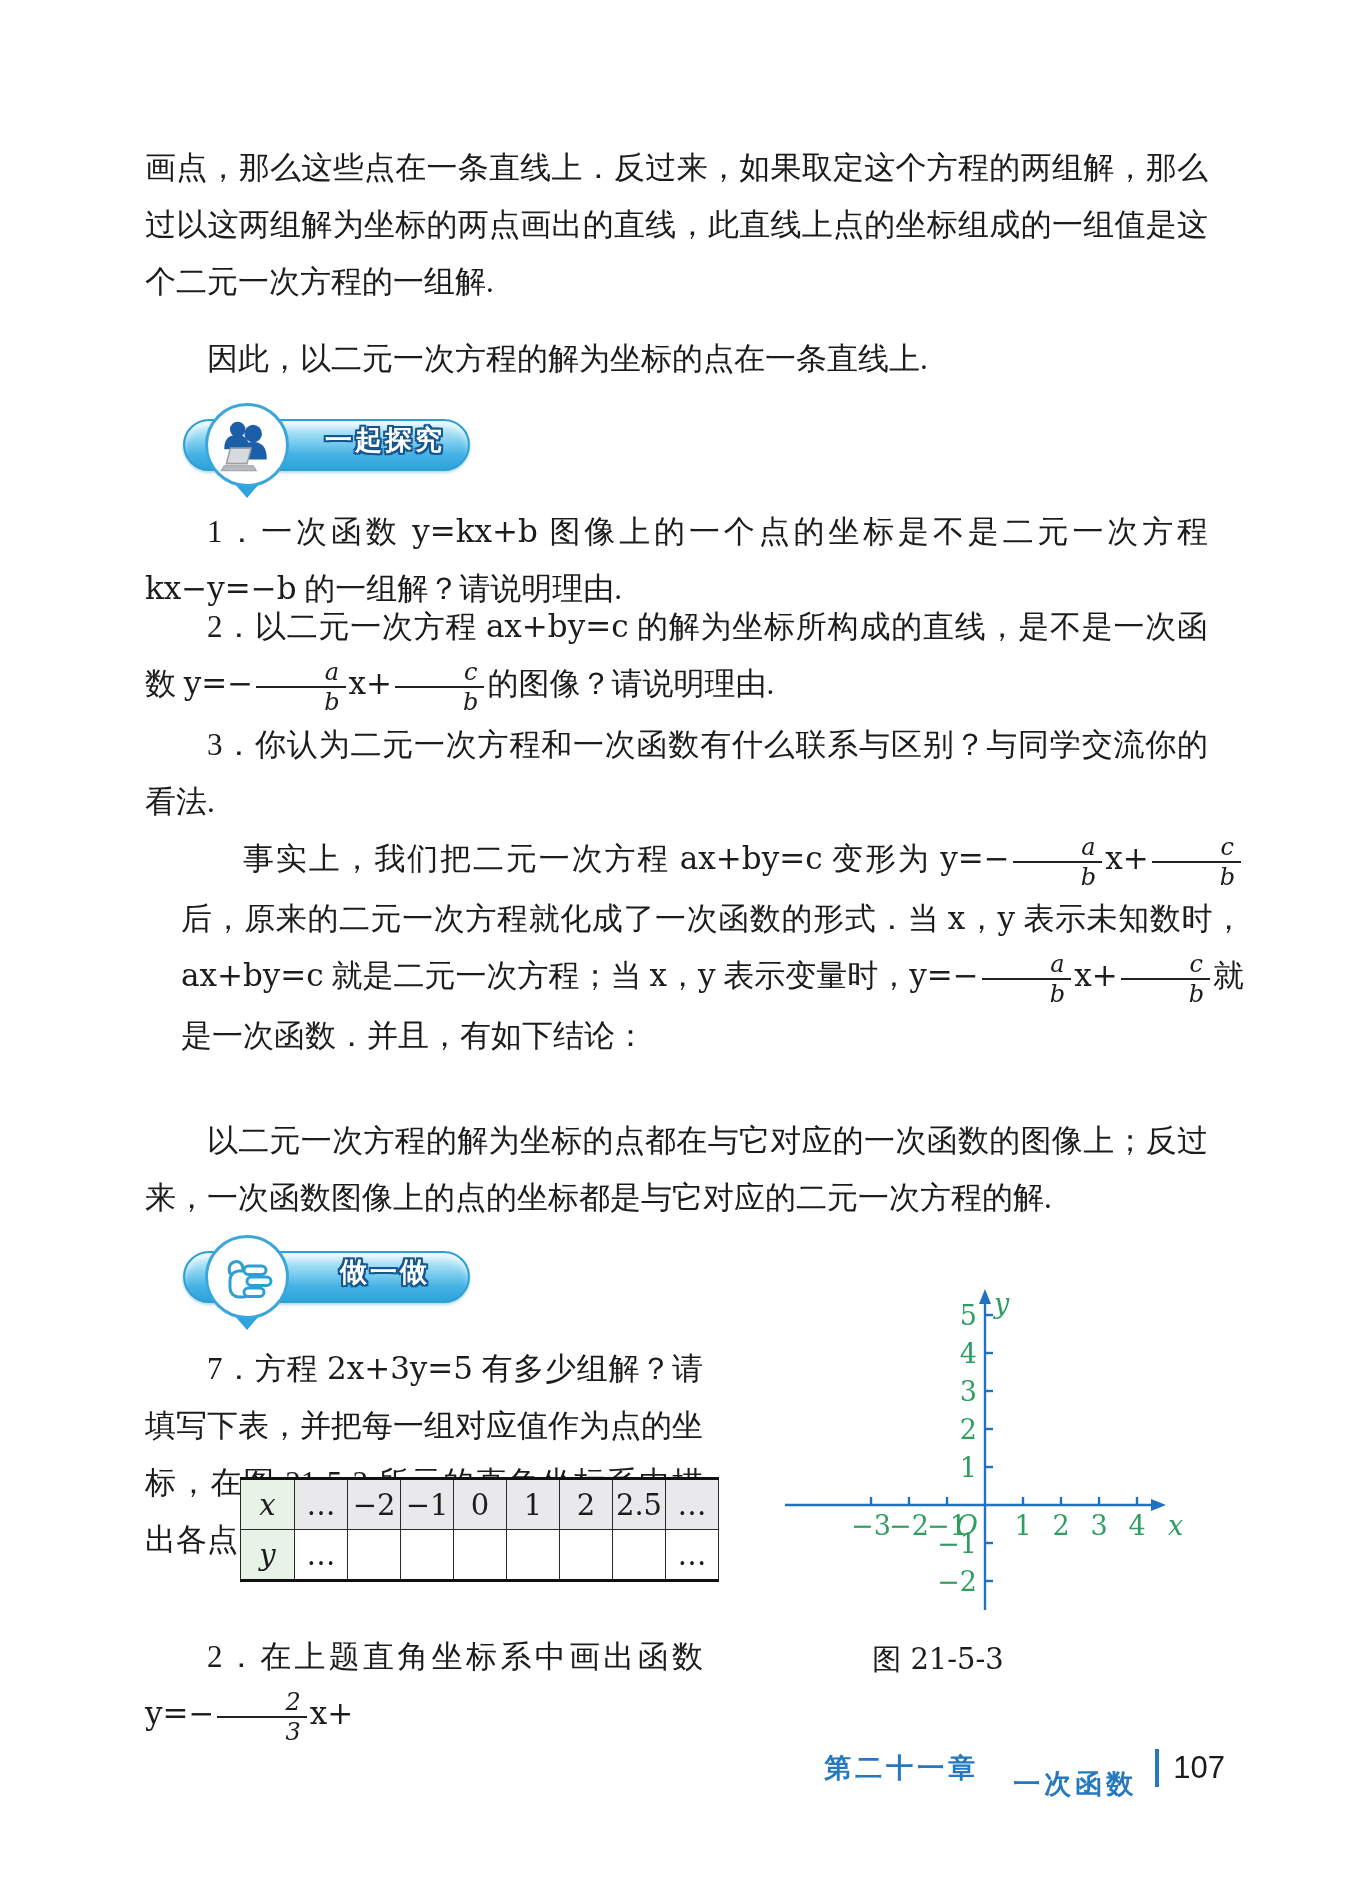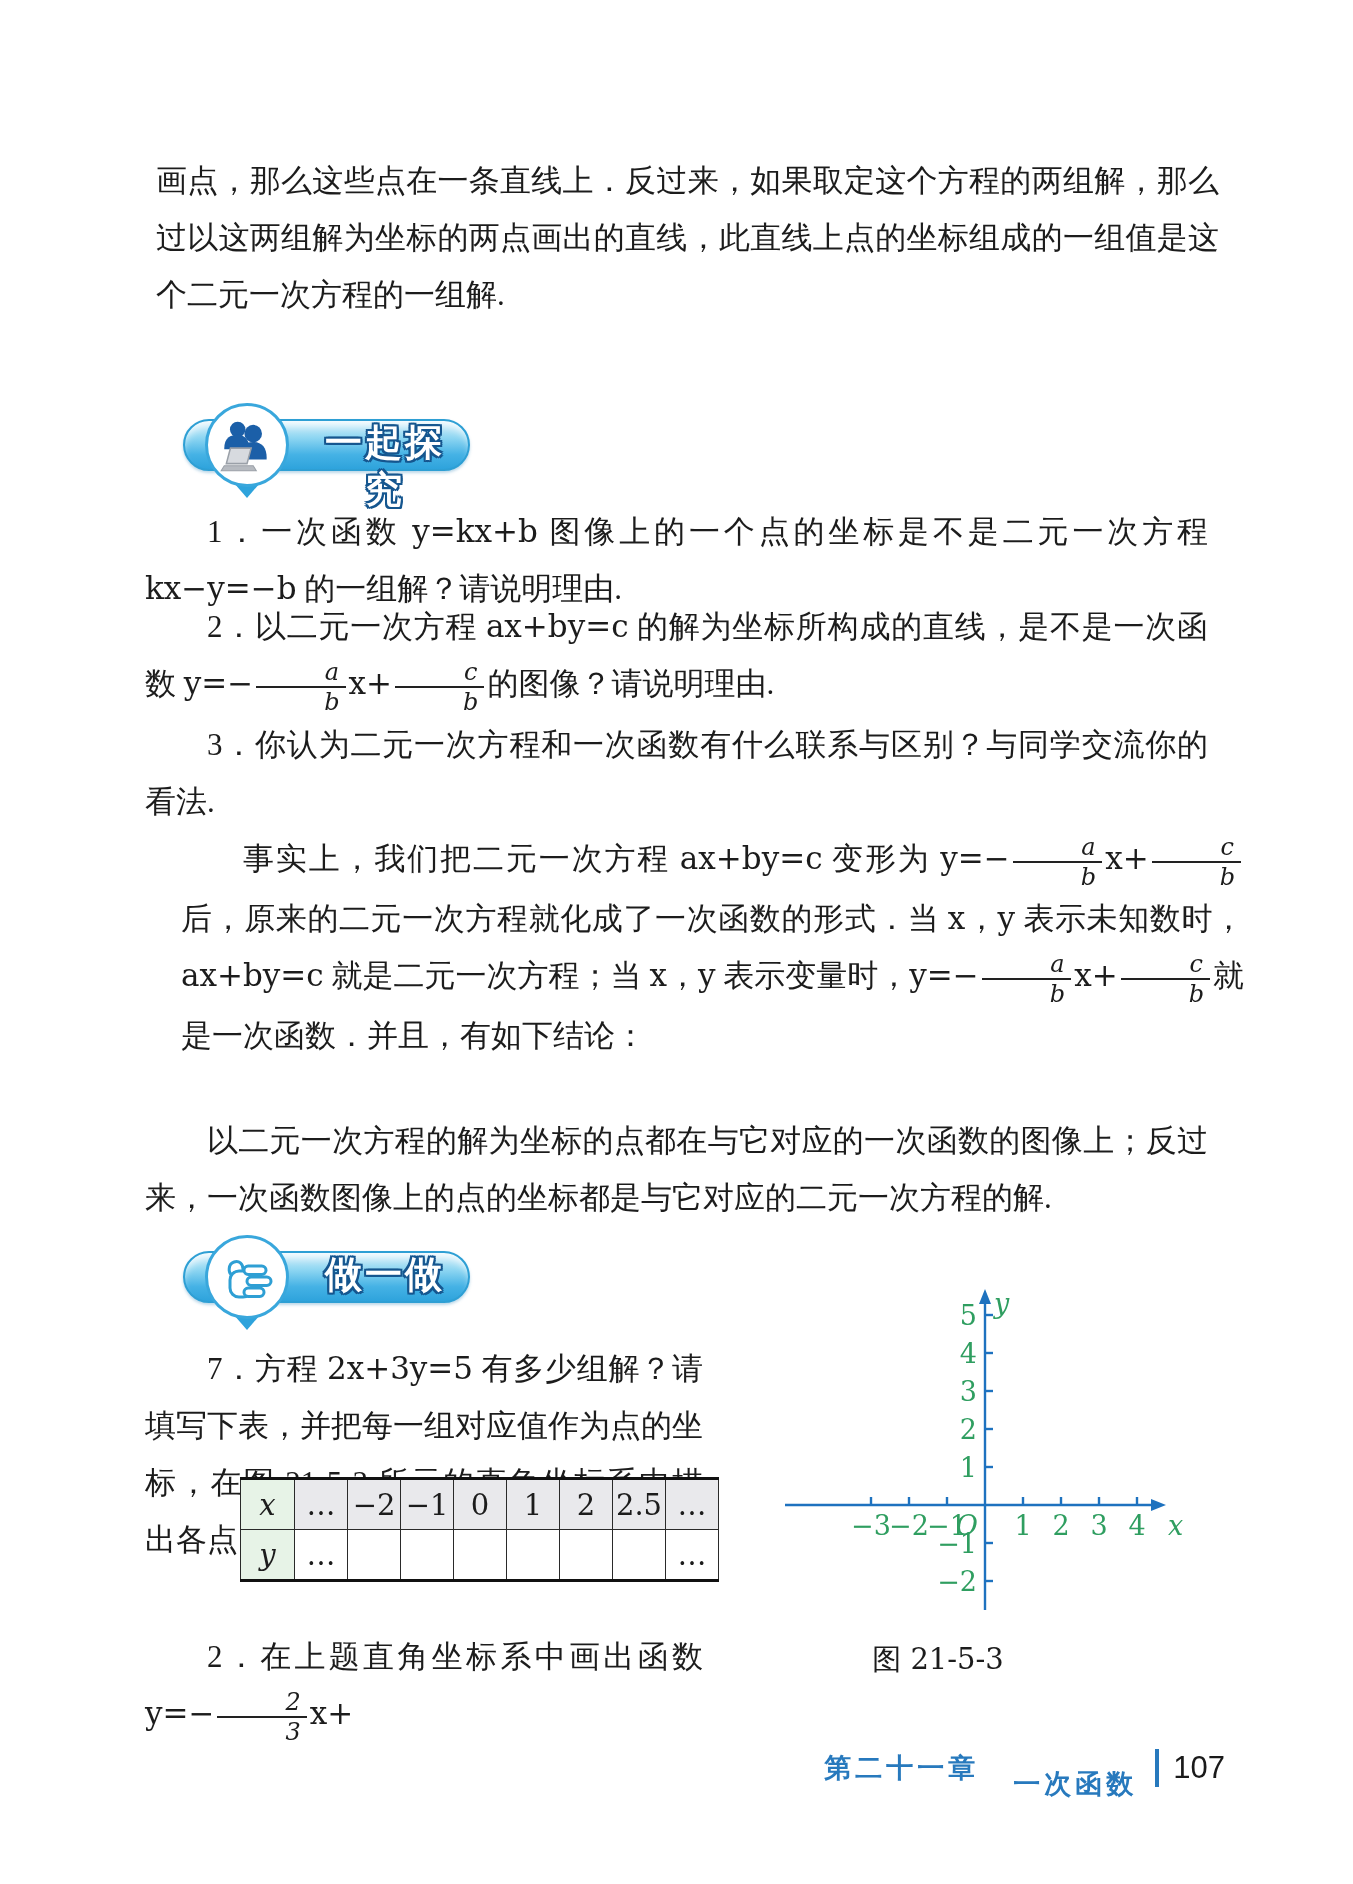--- a/index.html
+++ b/index.html
@@ -38,22 +38,22 @@
     display:flex; align-items:center; justify-content:center; z-index:2;
   }
   .badge-tri{
     position:absolute; left:51px; top:80px; width:0; height:0; z-index:1;
     border-left:13px solid transparent; border-right:13px solid transparent;
     border-top:15px solid #2ea3dc;
   }
   .badge-label{
     position:absolute; left:128px; top:16px; width:148px; height:48px;
     line-height:47px; text-align:center;
-    font-family:Liberation Sans, sans-serif;
-    font-size:37px; font-weight:bold; color:#ffffff; letter-spacing:3px;
+    font-family:Liberation Mono, monospace;
+    font-size:27px; font-weight:bold; color:#ffffff; letter-spacing:3px;
     text-shadow:-2px -2px 0 #15568f, 2px -2px 0 #15568f, -2px 2px 0 #15568f,
                  2px 2px 0 #15568f, 0 2px 0 #15568f, 2px 0 0 #15568f,
                  0 -2px 0 #15568f, -2px 0 0 #15568f;
     z-index:3;
   }
 
   
   .xy-table{
     position:absolute; left:240px; top:1477px;
     border-collapse:collapse;
@@ -87,21 +87,22 @@
   .footer .chap{ color:#2779bd; font-size:27px; font-weight:bold; letter-spacing:4px;text-align:right; }
   .footer .sect{ color:#2779bd; font-size:27px; font-weight:bold; letter-spacing:4px; margin-left:34px;margin-top:32px; }
   .footer .bar{ width:4px; height:38px; background:#2779bd; margin:0 14px 0 18px; }
   .footer .pnum{ color:#1a1a1a; font-size:31px; }
 </style>
 </head>
 <body>
 
 <div class="page">
 
-  <div class="para" style="top:152px;margin-left:11px;"><span>画点，那么这些点在一条直线上．反过来，如果取定这个方程的两组解，那么过以这两组解为坐标的两点画出的直线，此直线上点的坐标组成的一组值是这个二元一次方程的一组解.</span></div>
+  <div class="para" style="top:139px;"><span>画点，那么这些点在一条直线上．反过来，如果取定这个方程的两组解，那么过以这两组解为坐标的两点画出的直线，此直线上点的坐标组成的一组值是这个二元一次方程的一组解.</span></div>
+  <div class="para indent" style="top:330px;"><span>因此，以二元一次方程的解为坐标的点在一条直线上.</span></div>
 
   <div class="badge" style="left:183px; top:403px;">
     <div class="badge-pill"></div>
     <div class="badge-tri"></div>
     <div class="badge-circle">
       <svg width="62" height="62" viewBox="0 0 60 60">
         <circle cx="21" cy="15" r="7.5" fill="#1b5fa8"></circle>
         <path d="M8,33 C8,23 14,20 21,20 C27,20 31,24 32,30 L32,34 L8,34 Z" fill="#1b5fa8"></path>
         <circle cx="36" cy="19" r="8.5" fill="#1b5fa8"></circle>
         <path d="M23,42 C23,31 28,27 36,27 C44,27 49,32 49,42 L49,44 L23,44 Z" fill="#1b5fa8"></path>

